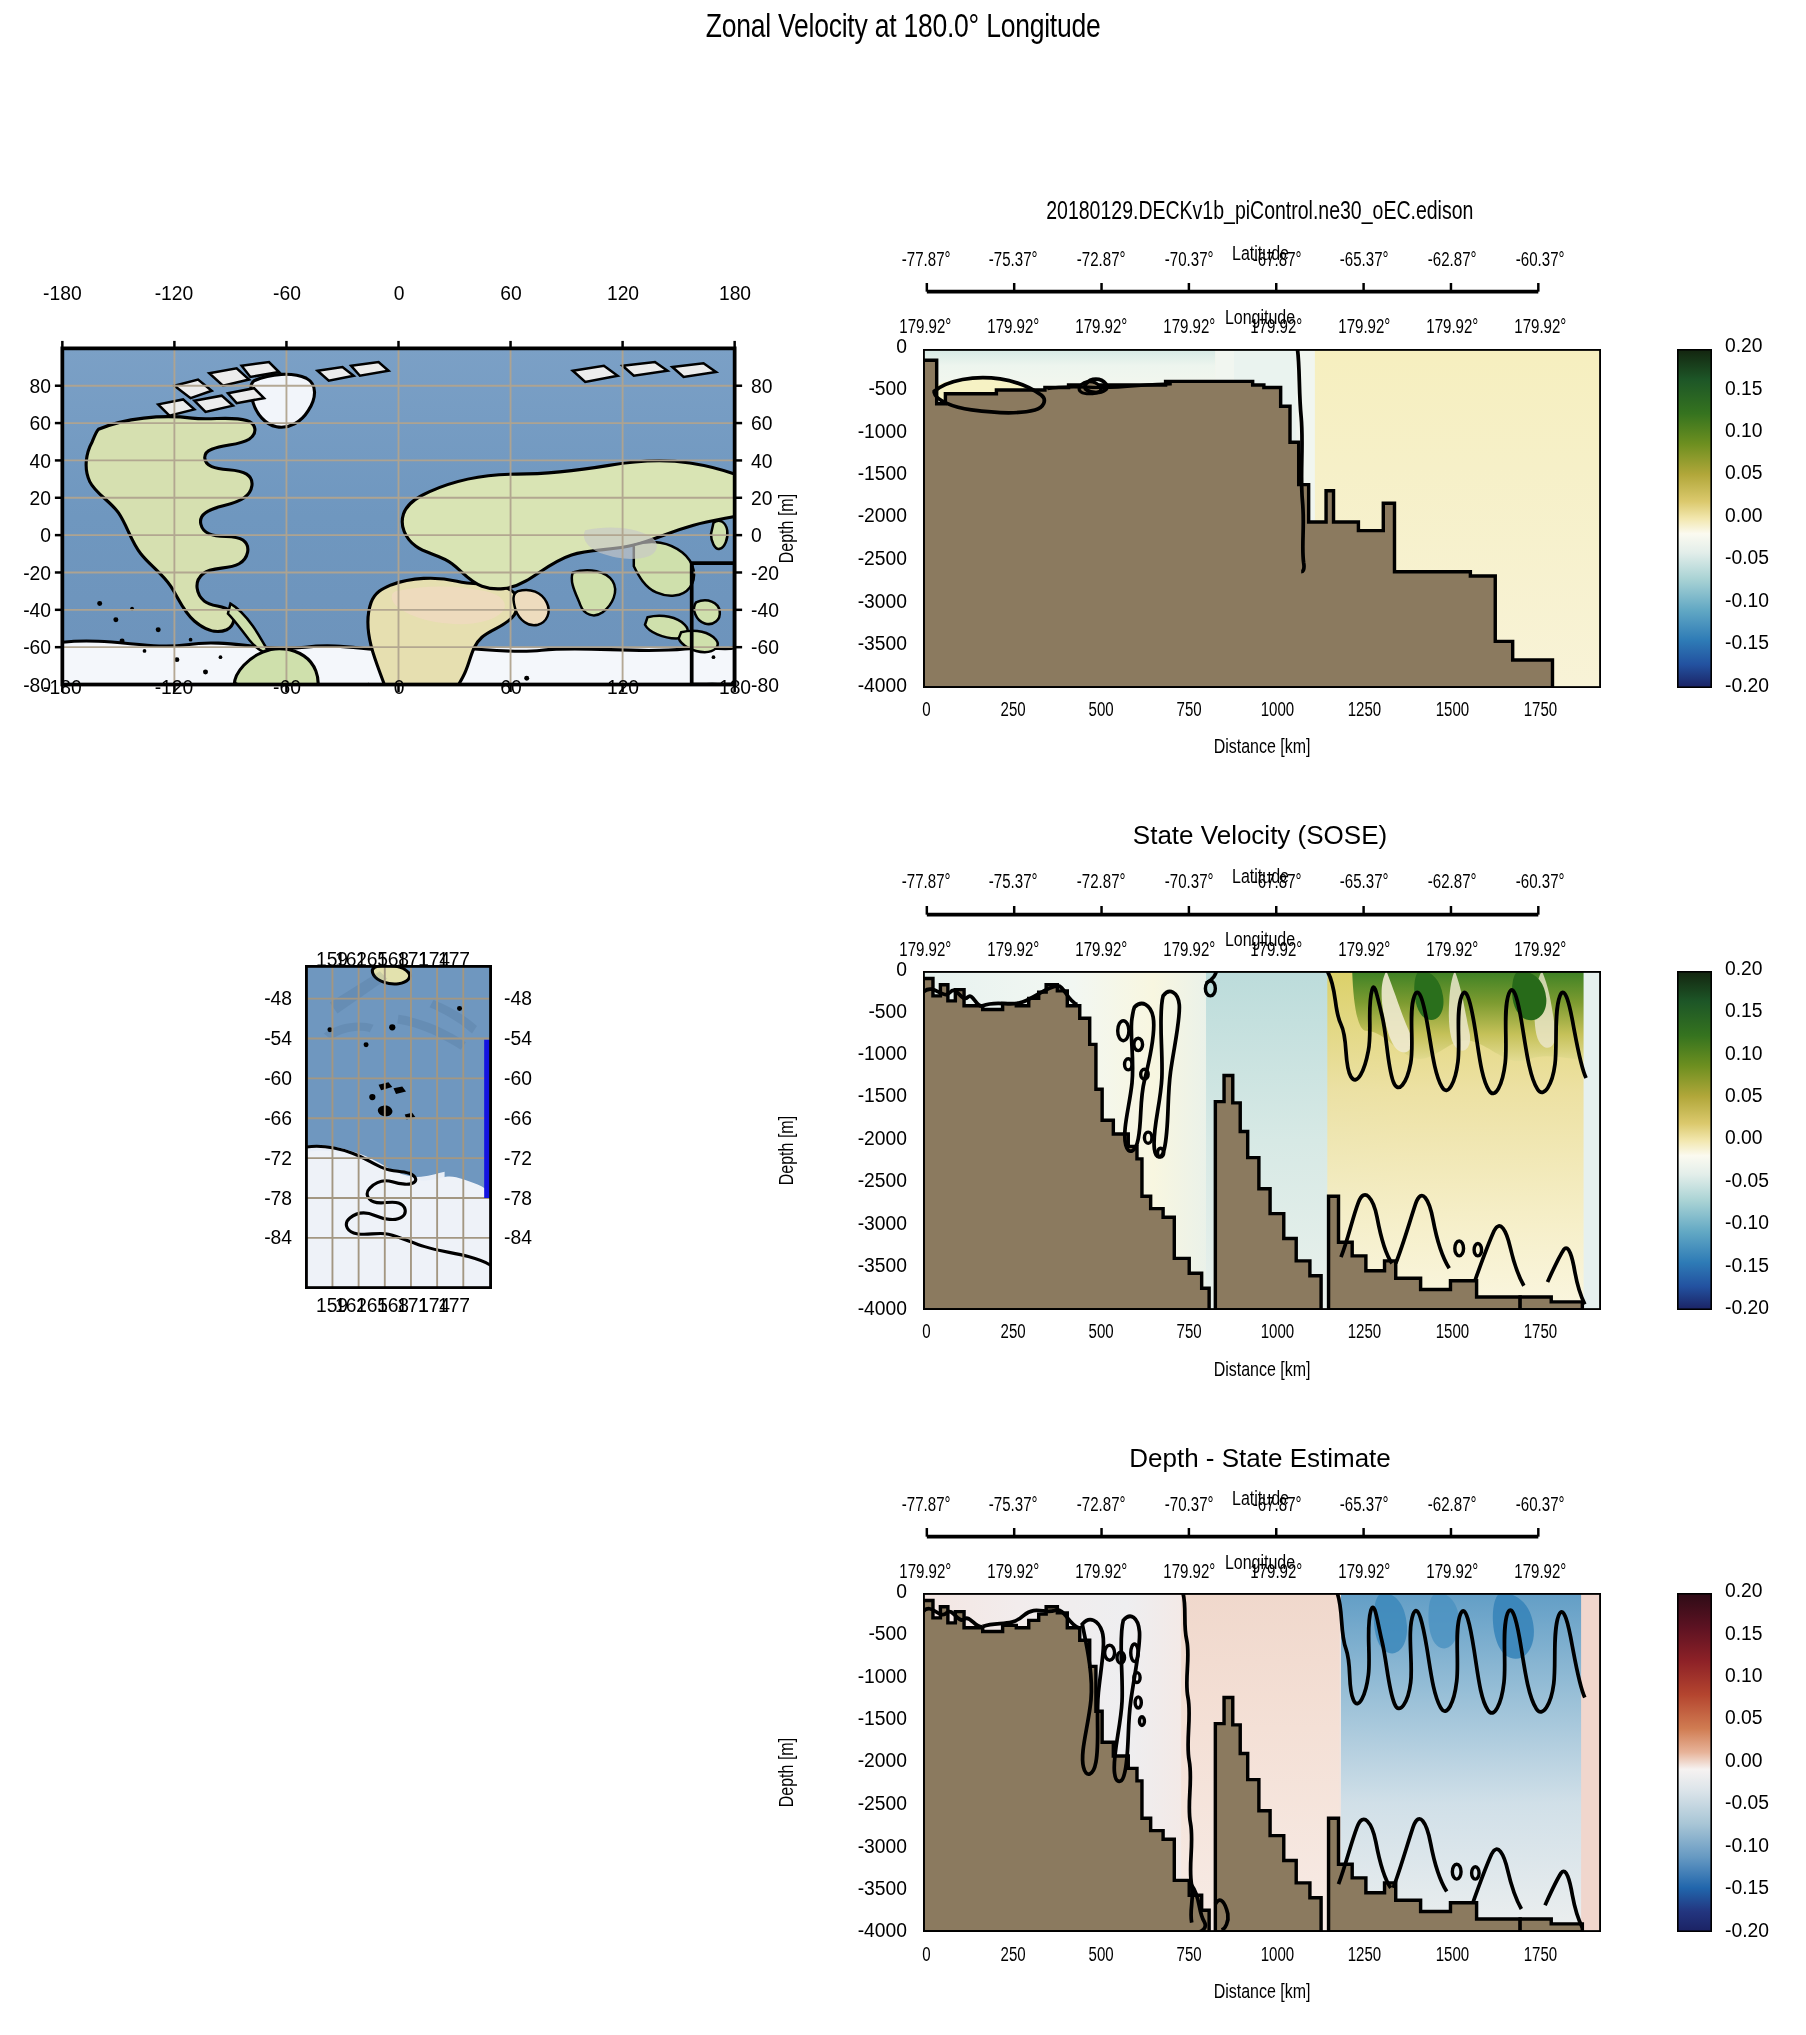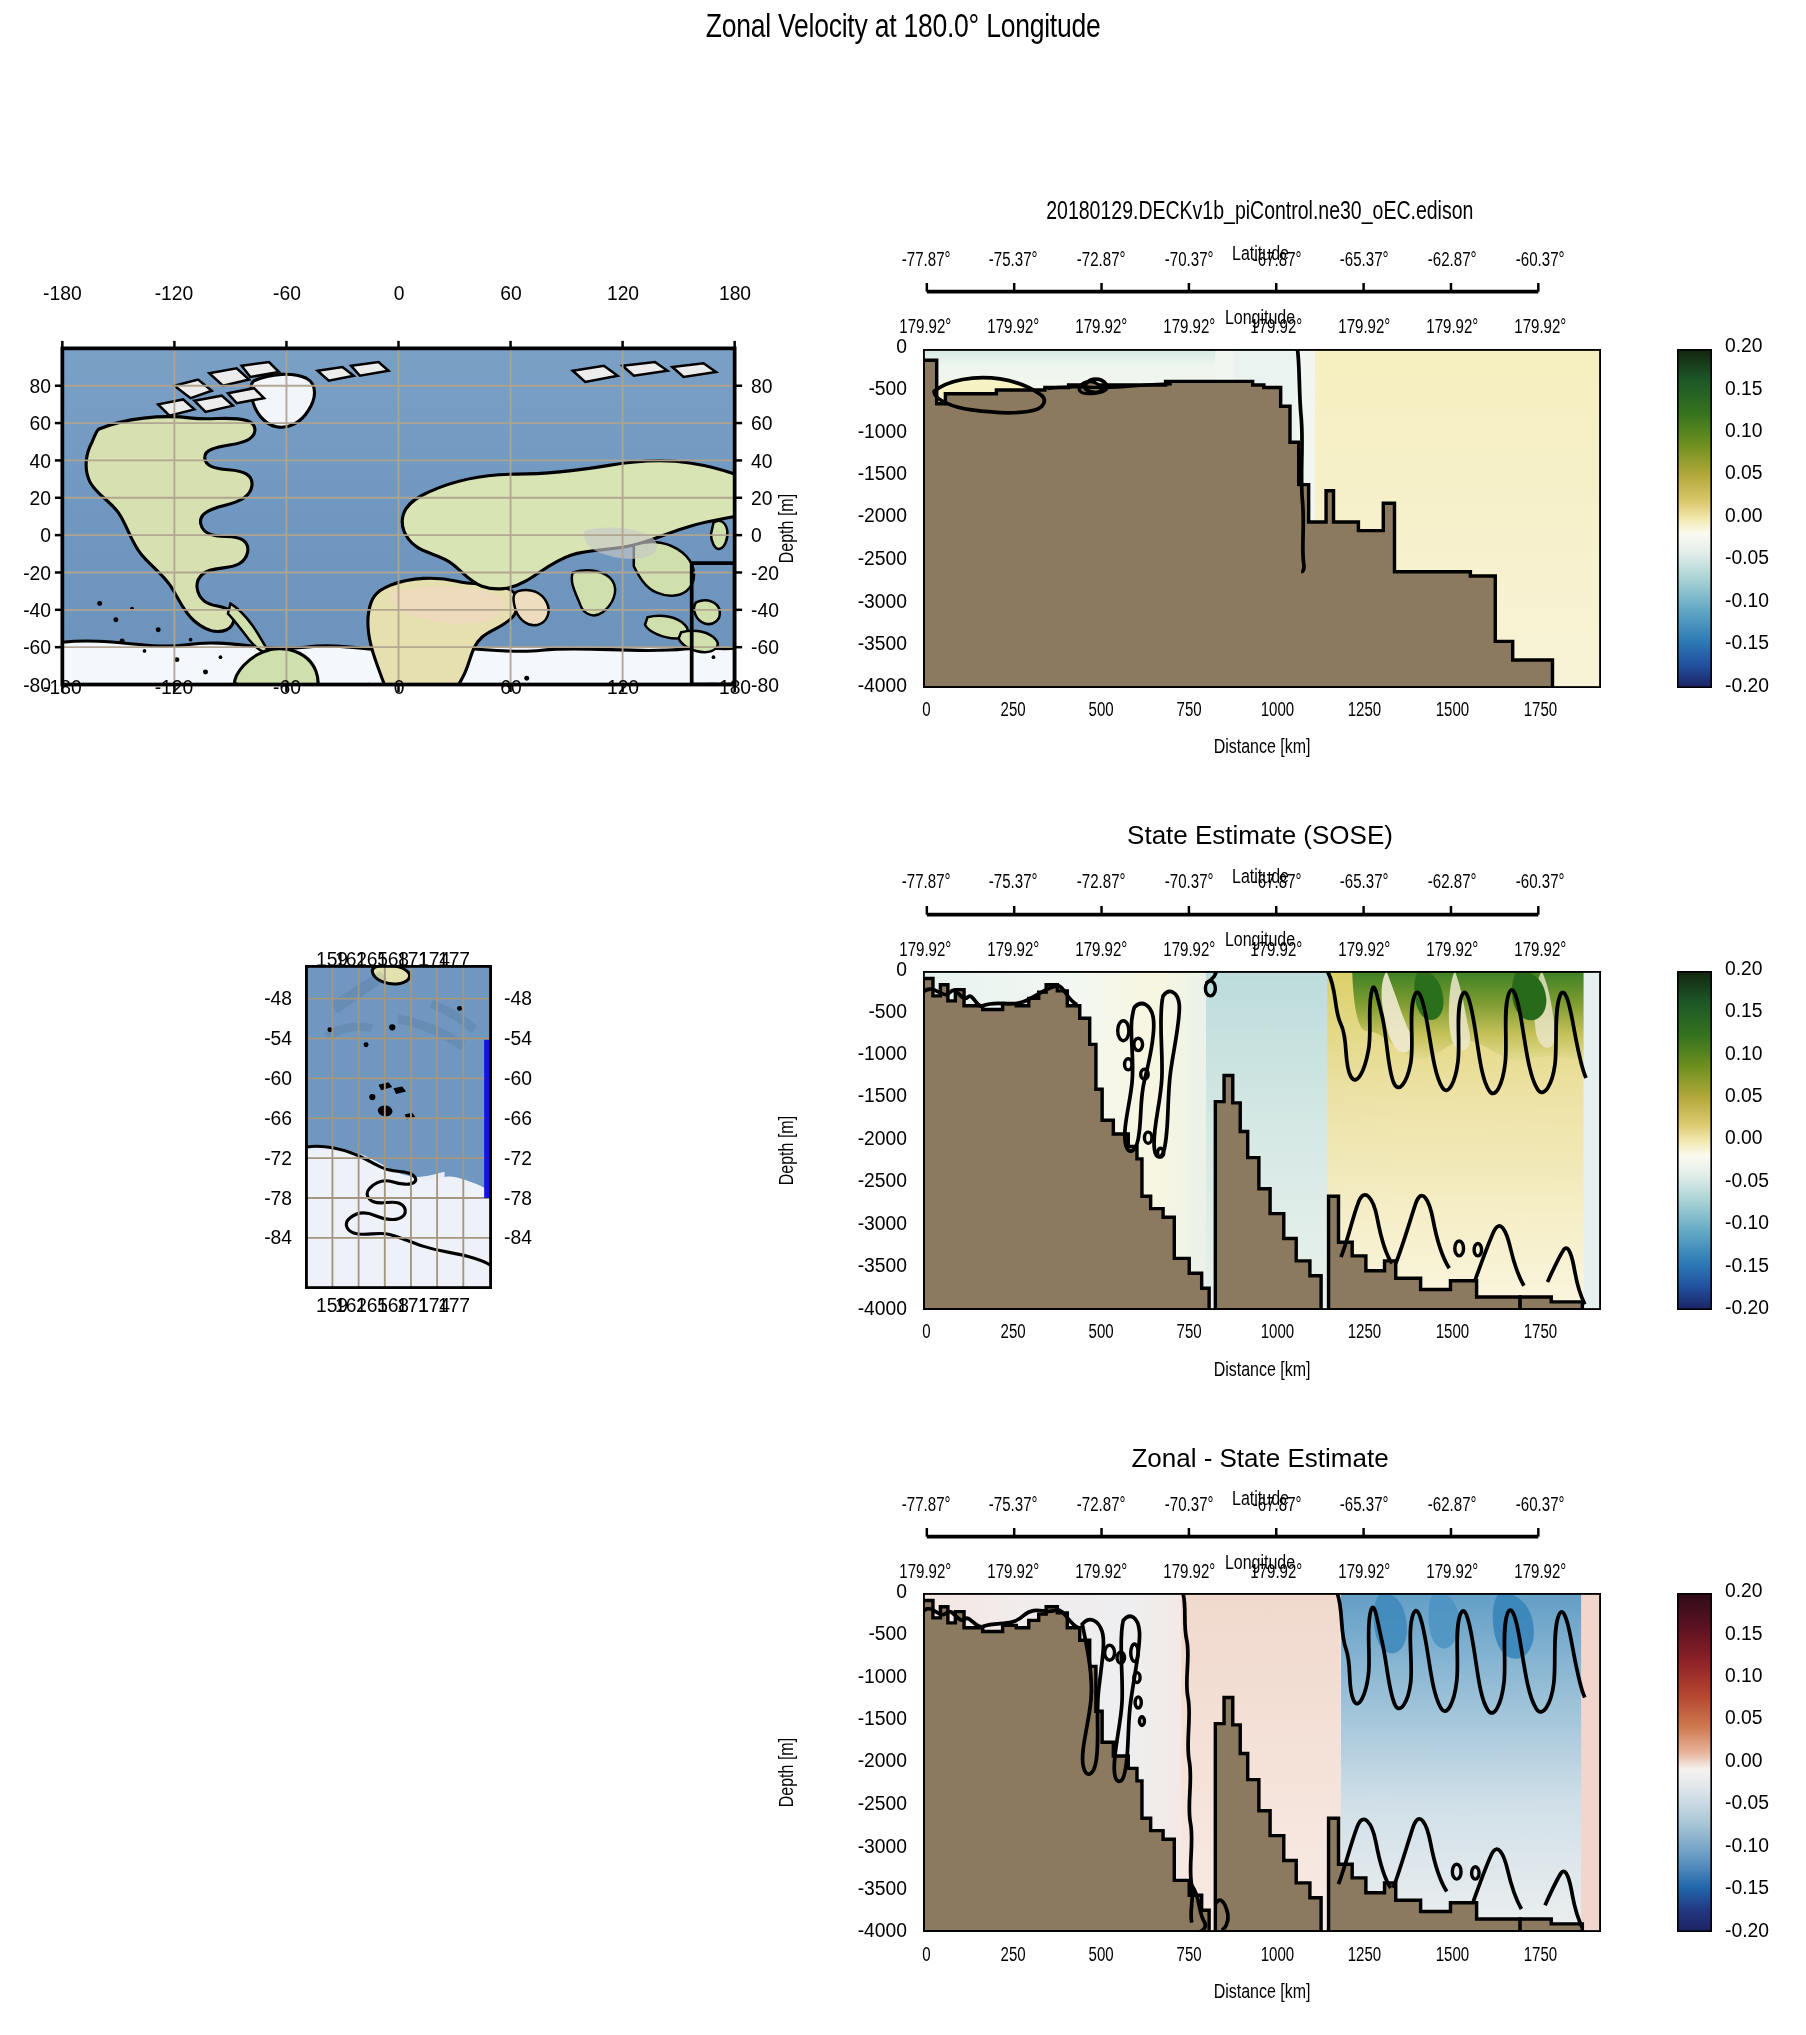--- a/index.html
+++ b/index.html
@@ -468,21 +468,21 @@
         <line x1="427" y1="14" x2="427" y2="0"></line>
       <line x1="568" y1="14" x2="568" y2="0"></line>
         <line x1="709" y1="14" x2="709" y2="0"></line>
       <line x1="850" y1="14" x2="850" y2="0"></line>
         <line x1="991" y1="14" x2="991" y2="0"></line>
     </g>
   </svg>
 </div>
 
 <div class="panel-title" style="left:871px;top:820px;width:778px;font-size:26px;">
-  <span>State Estimate (SOSE)</span>
+  <span>State Velocity (SOSE)</span>
 </div>
 <div class="axlabel" style="left:871px;top:864px;width:778px;text-align:center;">
   <span class="cond">Latitude</span>
 </div>
 <div class="axlabel" style="left:871px;top:927px;width:778px;text-align:center;">
   <span class="cond">Longitude</span>
 </div>
 
 <div class="plotbox" style="left:923px;top:971px;">
   <svg width="678" height="339" viewBox="0 0 1090 545">
@@ -638,21 +638,21 @@
         <line x1="427" y1="14" x2="427" y2="0"></line>
       <line x1="568" y1="14" x2="568" y2="0"></line>
         <line x1="709" y1="14" x2="709" y2="0"></line>
       <line x1="850" y1="14" x2="850" y2="0"></line>
         <line x1="991" y1="14" x2="991" y2="0"></line>
     </g>
   </svg>
 </div>
 
 <div class="panel-title" style="left:871px;top:1443px;width:778px;font-size:26px;">
-  <span>Zonal - State Estimate</span>
+  <span>Depth - State Estimate</span>
 </div>
 <div class="axlabel" style="left:871px;top:1486px;width:778px;text-align:center;">
   <span class="cond">Latitude</span>
 </div>
 <div class="axlabel" style="left:871px;top:1550px;width:778px;text-align:center;">
   <span class="cond">Longitude</span>
 </div>
 
 <div class="plotbox" style="left:923px;top:1593px;">
   <svg width="678" height="339" viewBox="0 0 1090 545">

